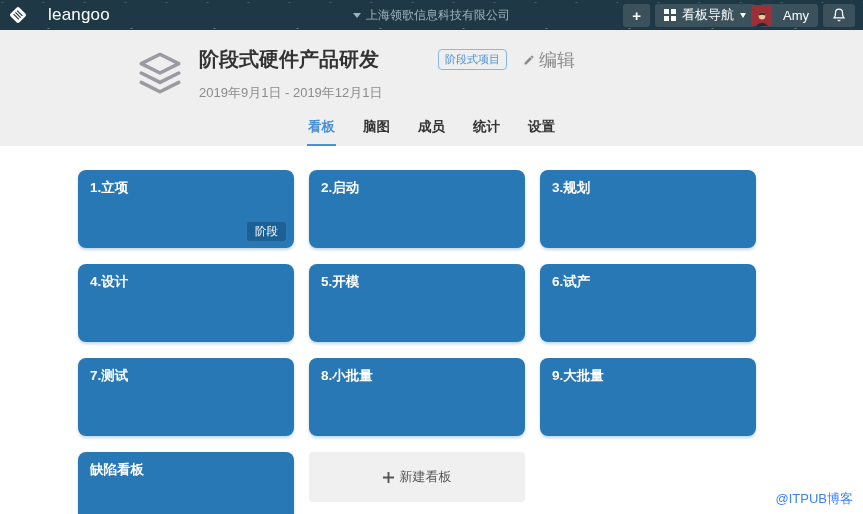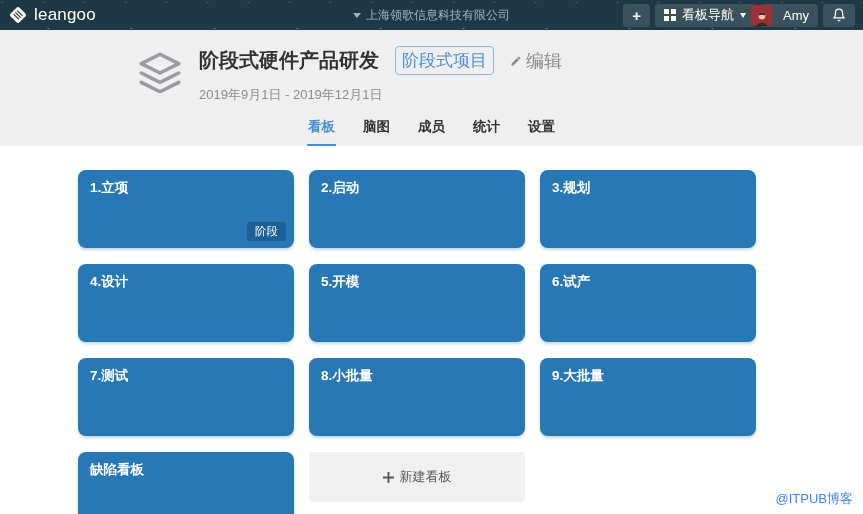--- a/index.html
+++ b/index.html
@@ -10,21 +10,21 @@
   .navbar{
     height:30px; display:flex; align-items:center;
     background-color:#1e3945;
     background-image:
       radial-gradient(rgba(255,255,255,.35) .6px, transparent 1.4px),
       radial-gradient(rgba(255,255,255,.18) .6px, transparent 1.4px);
     background-size:83px 47px, 41px 29px;
     background-position:7px 5px, 23px 17px;
     color:#fff; padding:0 8px; position:relative;
   }
-  .brand{ display:flex; align-items:flex-end; gap:6px; cursor:pointer; }
+  .brand{ display:flex; align-items:flex-end; gap:20px; cursor:pointer; }
   .brand-text{ font-size:17px; font-weight:400; letter-spacing:.2px; }
   .nav-center{ position:absolute; left:0; right:0; text-align:center;
     font-size:12px; color:#9fb3ba; pointer-events:none; }
   .nav-center .inner{ pointer-events:auto; cursor:pointer; display:inline-flex; align-items:center; gap:5px;}
   .caret-down{ width:0; height:0; border-left:4px solid transparent;
     border-right:4px solid transparent; border-top:5px solid #9fb3ba; display:inline-block; }
   .nav-right{ margin-left:auto; display:flex; align-items:center; gap:5px; position:relative; }
   .nav-btn{
     background:rgba(255,255,255,.13); border:none; color:#fff;
     height:23px; border-radius:3px; font-size:13px; display:flex;
@@ -36,22 +36,22 @@
     display:flex; align-items:flex-end; justify-content:center; overflow:hidden; margin:0 -9px 0 -9px; }
   .user-btn{ padding-left:0; }
   .user-name{ padding-left:14px; }
 
   
   .header{ height:116px; background:#efefef; position:relative; }
   .header-inner{ display:flex; padding:16px 0 0 135px; gap:14px; }
   .proj-icon{ width:50px; height:50px; flex:none; margin-top:2px; }
   .title-row{ display:flex; align-items:center; gap:16px; }
   .proj-title{ font-size:20px; font-weight:700; color:#333; }
-  .proj-badge{ font-size:17px; color:#4a90d2; border:1px solid #85b9e8;
-    border-radius:4px; padding:2px 6px; background:transparent; }
+  .proj-badge{ font-size:11px; color:#4a90d2; border:1px solid #85b9e8;
+    border-radius:4px; padding:2px 6px; background:transparent;margin-left:43px; }
   .edit-link{ font-size:18px; color:#8a8a8a; display:inline-flex; align-items:center; gap:4px; cursor:pointer; }
   .proj-dates{ font-size:13px; color:#8c8c8c; margin-top:11px; }
   .tabs{ position:absolute; left:0; right:0; bottom:0; display:flex; justify-content:center; }
   .tab{ font-size:13.5px; color:#333; font-weight:700; padding:6px 1px 8px;
     margin:0 13px; cursor:pointer; border-bottom:2px solid transparent; }
   .tab.active{ color:#4a90d6; border-bottom-color:#4a90d6; }
 
   
   .main{ background:#fff; padding:24px 0 0 78px; position:relative; height:368px; }
   .grid{ display:grid; grid-template-columns:repeat(3,216px); gap:16px 15px; }

